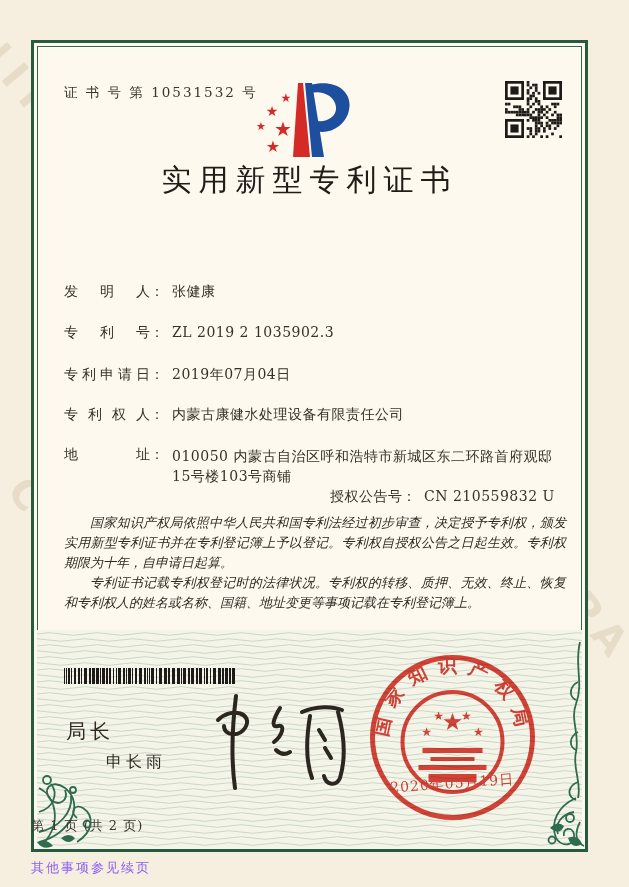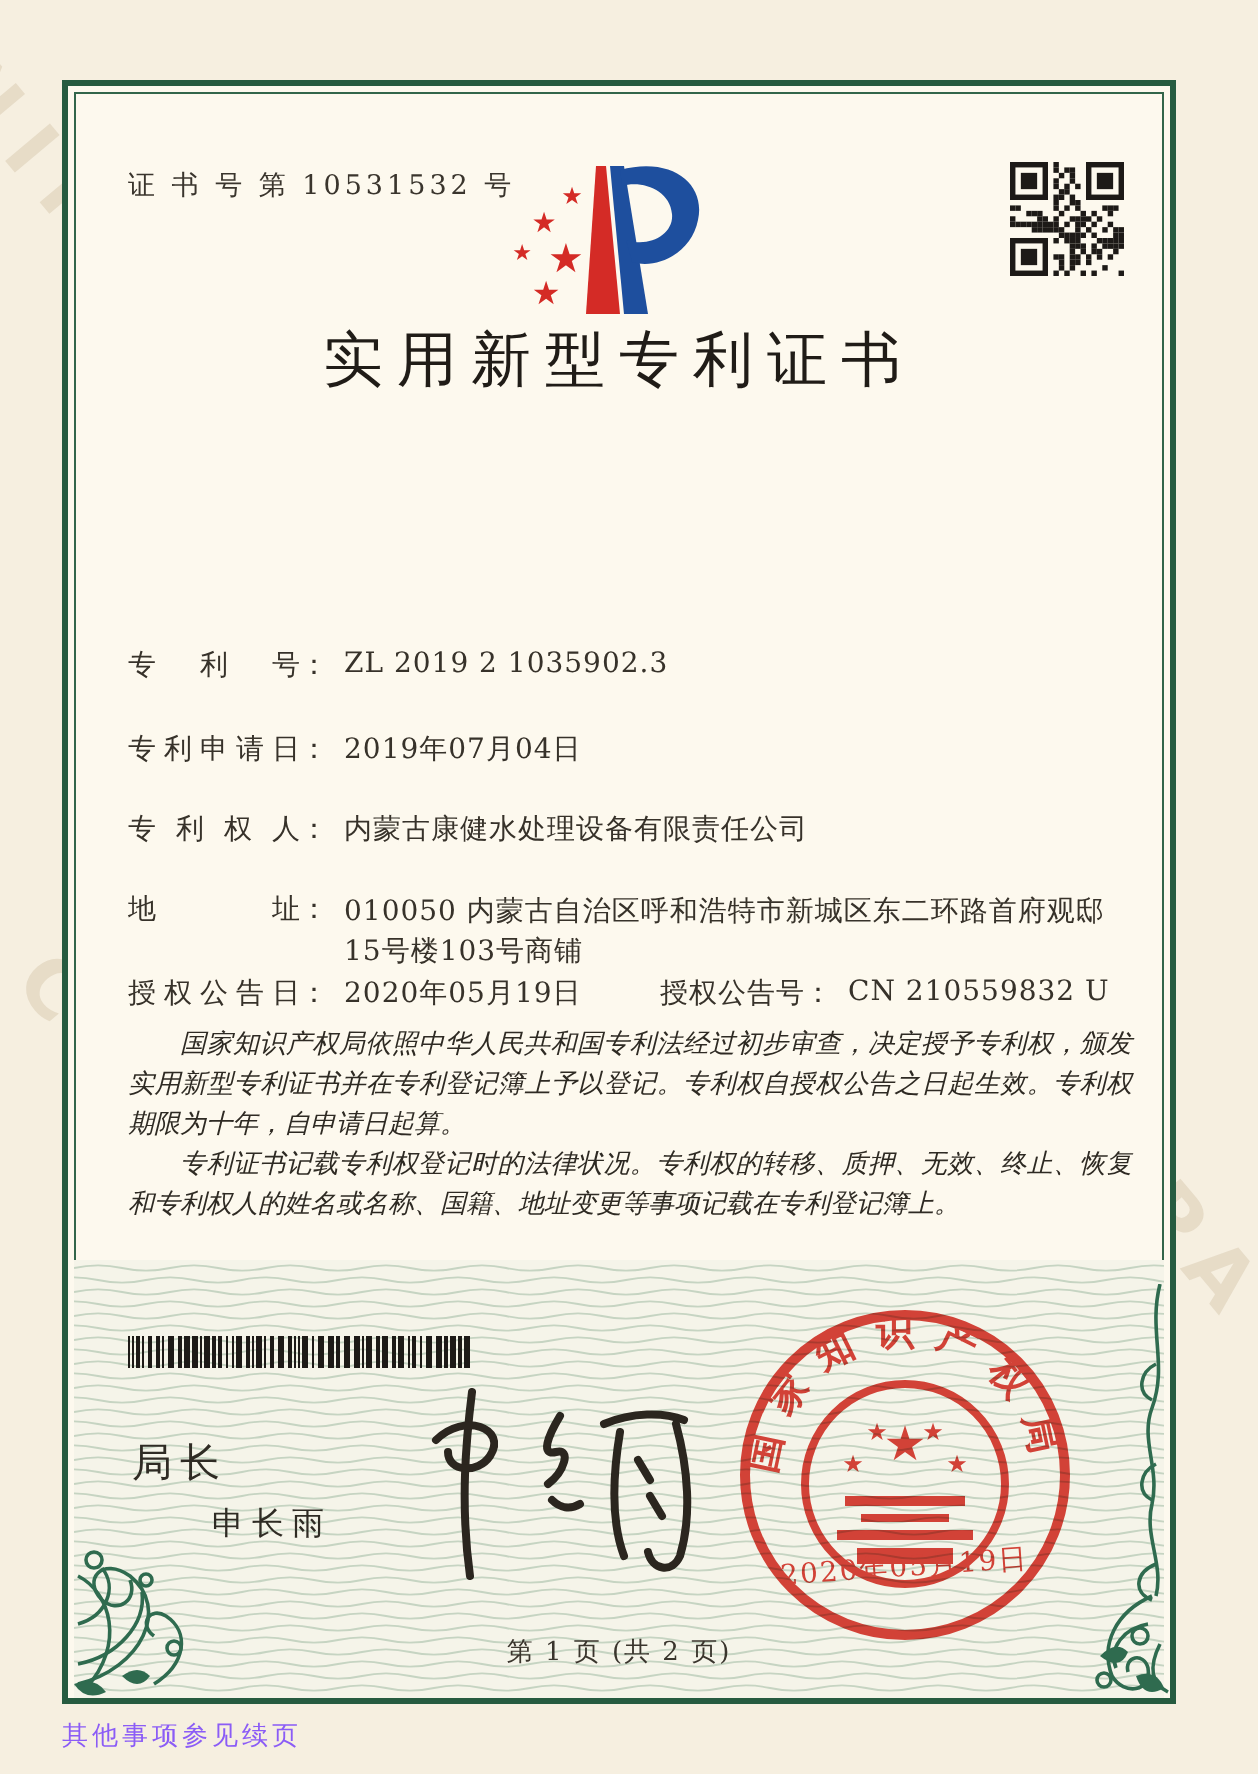--- a/index.html
+++ b/index.html
@@ -70,21 +70,21 @@
   
   .barcode { position:absolute; left:64px; top:668px; z-index:3; }
   .barcode rect { fill:#1d1a17; }
   .officer-title { position:absolute; left:66px; top:718px; z-index:3; font-size:20px; letter-spacing:4px; color:#2f2b24; }
   .officer-name  { position:absolute; left:66px; top:752px; z-index:3; font-size:16px; letter-spacing:4px; color:#2f2b24;margin-left:40px; }
   .signature { position:absolute; left:198px; top:690px; z-index:4; }
   .signature path { fill:none; stroke:#2b261f; stroke-width:4; stroke-linecap:round; stroke-linejoin:round; }
   .seal { position:absolute; left:365px; top:650px; z-index:4; opacity:0.92; mix-blend-mode:multiply; }
   .page-info {
     position:absolute; left:31px; top:817px; width:557px; z-index:3;
-    text-align:center; font-size:13px; letter-spacing:1px; color:#3a352d;
+    text-align:left; font-size:13px; letter-spacing:1px; color:#3a352d;
   }
   .cont-note {
     position:absolute; left:31px; top:859px; width:557px; z-index:3;
     font-size:13px; letter-spacing:2px; color:#8b5cf6;
   }
   .orn { position:absolute; z-index:3; pointer-events:none; }
   .orn path, .orn circle { fill:none; stroke:#2f6b4f; stroke-width:1.8; }
   .orn .blob { fill:#2f6b4f; stroke:none; }
 </style>
 </head>
@@ -280,34 +280,34 @@
       <rect x="37.996" y="0" width="18.998" height="18.998" fill="#1d1a17"></rect>
       <rect x="40.71" y="2.714" width="13.57" height="13.57" fill="#fdf9ee"></rect>
       <rect x="43.424" y="5.428" width="8.142" height="8.142" fill="#1d1a17"></rect>
       <rect x="0" y="37.996" width="18.998" height="18.998" fill="#1d1a17"></rect>
       <rect x="2.714" y="40.71" width="13.57" height="13.57" fill="#fdf9ee"></rect>
       <rect x="5.428" y="43.424" width="8.142" height="8.142" fill="#1d1a17"></rect>
     </svg>
 
   <div class="title">实用新型专利证书</div>
 
+  <div class="row r2">
+    <span class="flabel">发明人</span><span class="colon">：</span><span class="fvalue">张健康</span>
+  </div>
   <div class="row r3">
     <span class="flabel">专利号</span><span class="colon">：</span><span class="fvalue">ZL 2019 2 1035902.3</span>
   </div>
   <div class="row r4">
     <span class="flabel">专利申请日</span><span class="colon">：</span><span class="fvalue">2019年07月04日</span>
   </div>
   <div class="row r5">
     <span class="flabel">专利权人</span><span class="colon">：</span><span class="fvalue">内蒙古康健水处理设备有限责任公司</span>
   </div>
   <div class="row r6">
     <span class="flabel">地址</span><span class="colon">：</span><span class="fvalue wrap">010050 内蒙古自治区呼和浩特市新城区东二环路首府观邸15号楼103号商铺</span>
-  </div>
-  <div class="row r7">
-    <span class="flabel">授权公告日</span><span class="colon">：</span><span class="fvalue">2020年05月19日</span>
   </div>
   <div class="row r7b">
     <span class="flabel">授权公告号</span><span class="colon">：</span><span class="fvalue">CN 210559832 U</span>
   </div>
 
   <div class="legal">
     <p>国家知识产权局依照中华人民共和国专利法经过初步审查，决定授予专利权，颁发实用新型专利证书并在专利登记簿上予以登记。专利权自授权公告之日起生效。专利权期限为十年，自申请日起算。</p>
     <p>专利证书记载专利权登记时的法律状况。专利权的转移、质押、无效、终止、恢复和专利权人的姓名或名称、国籍、地址变更等事项记载在专利登记簿上。</p>
   </div>
 

